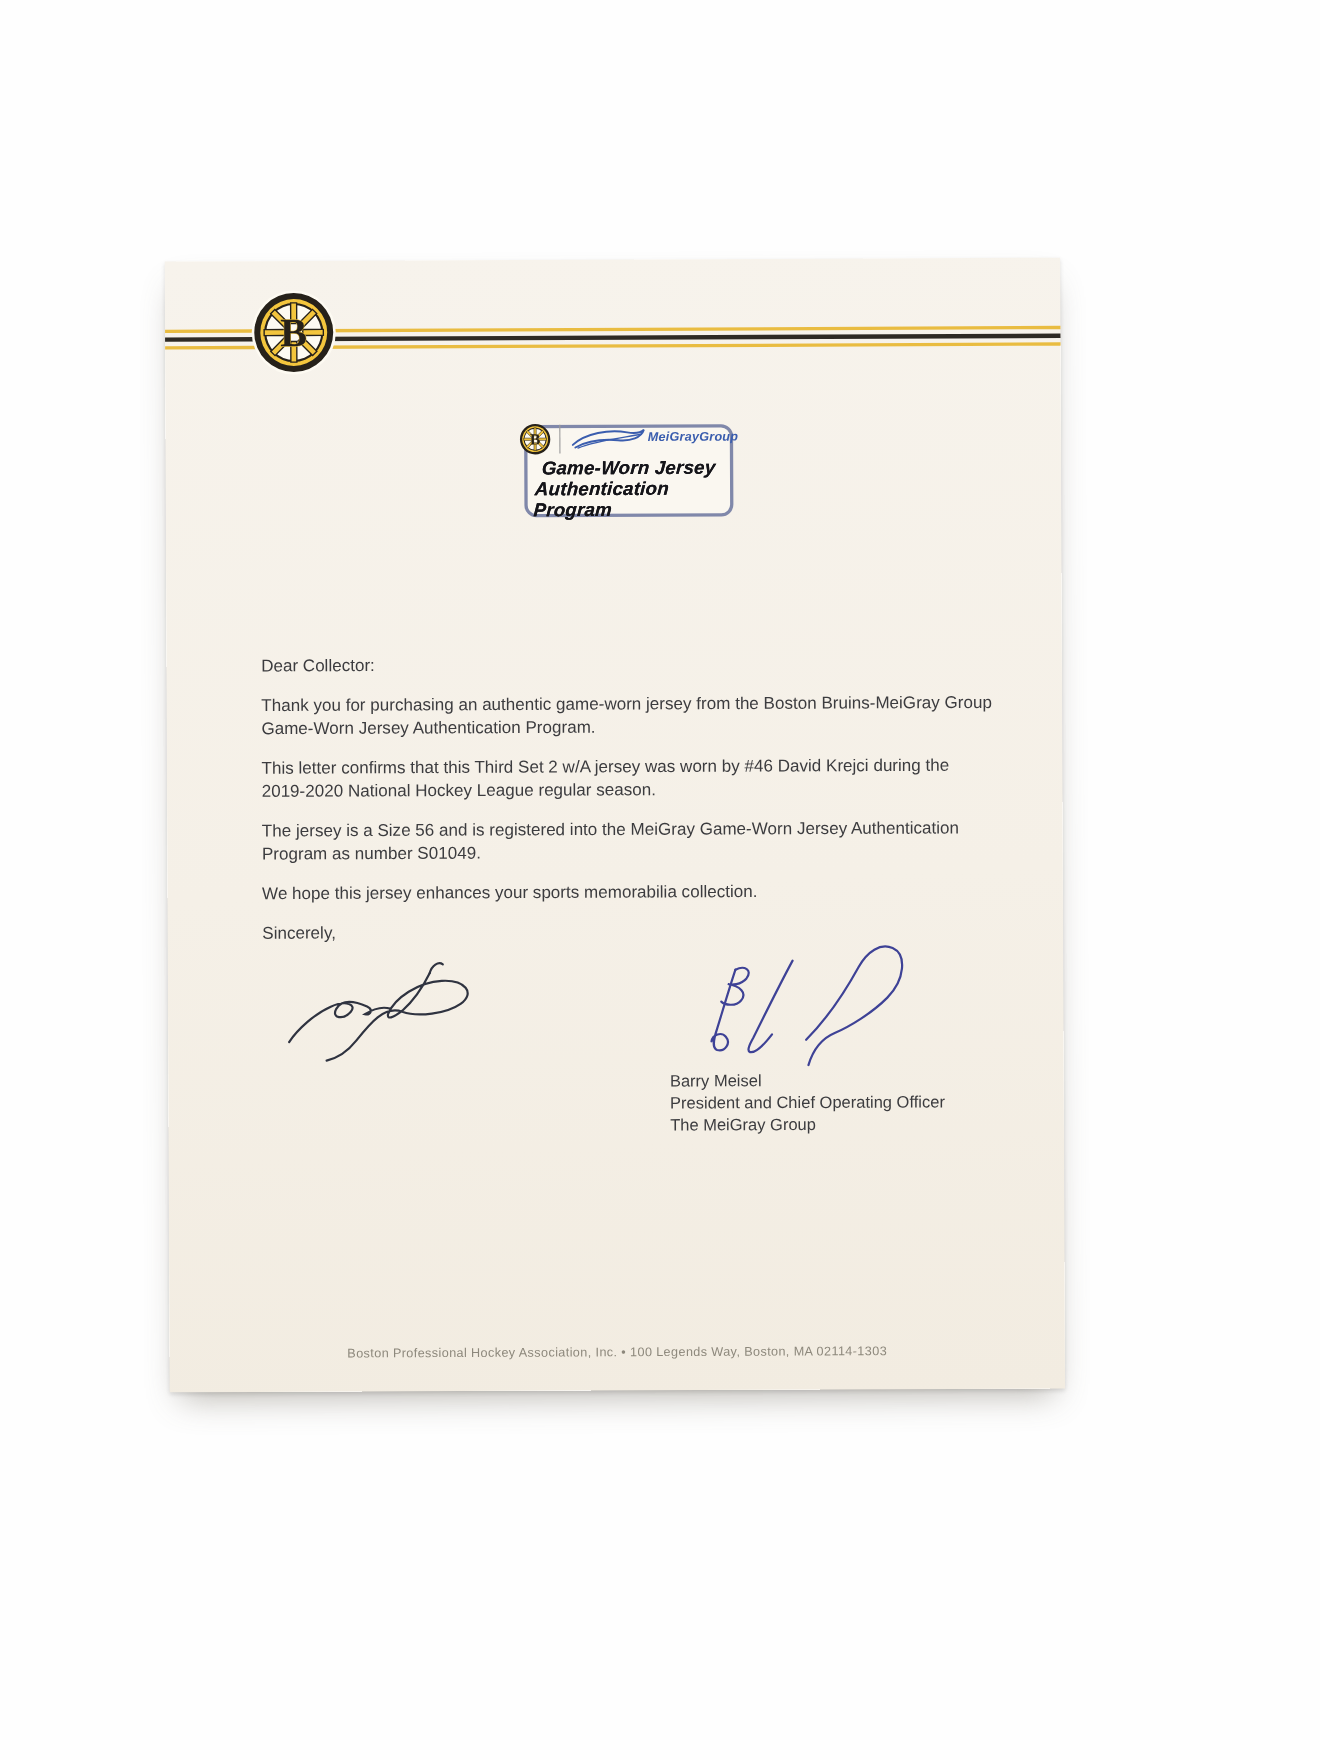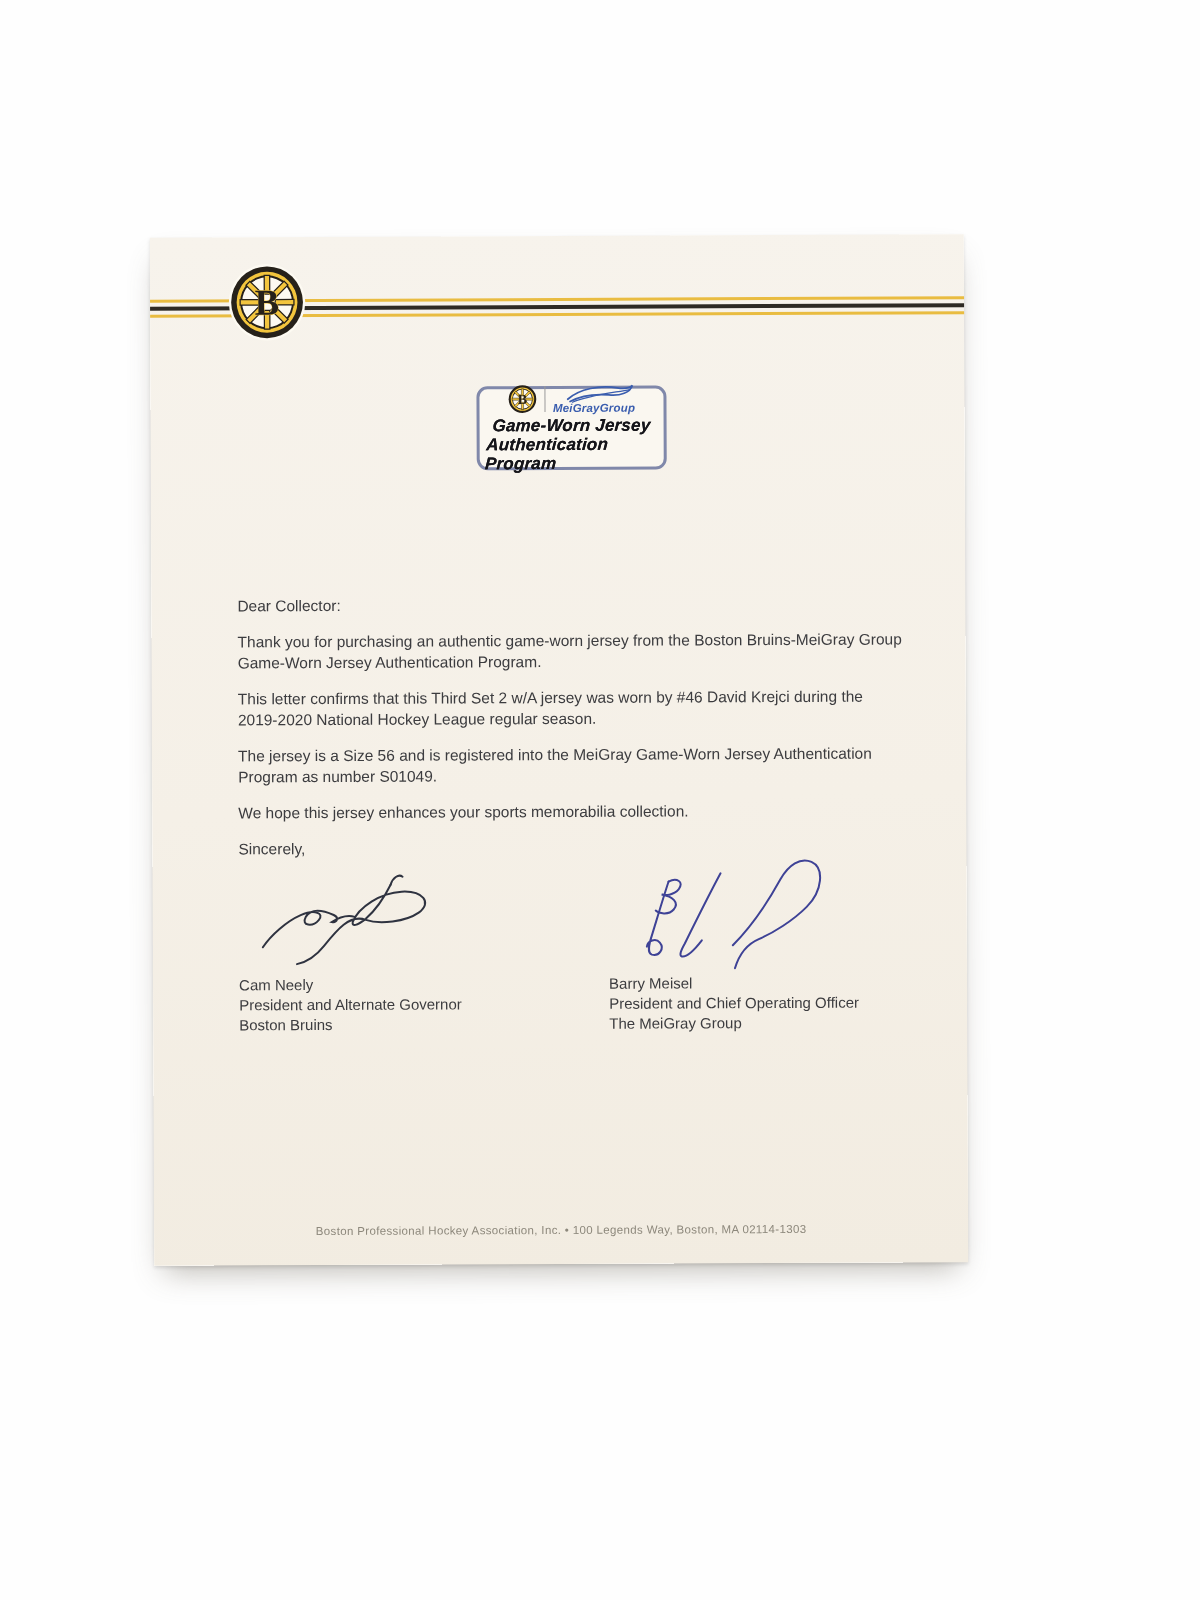--- a/index.html
+++ b/index.html
@@ -34,21 +34,21 @@
     background:#faf7f0;
     border:3px solid #8088aa;
     border-radius:11px;
     box-sizing:border-box;
     display:flex;flex-direction:column;align-items:center;justify-content:center;
     padding:4px 6px;
   }
   .badge-top{display:flex;align-items:center;justify-content:center;gap:7px;margin-bottom:2px;}
   .badge-bruins{width:30px;height:30px;}
   .badge-divider{width:1px;height:26px;background:#9a9a9a;}
-  .badge-meigray{display:flex;flex-direction:column;align-items:flex-end;}
+  .badge-meigray{display:flex;flex-direction:row;align-items:center;}
   .badge-meigray-name{
     color:#3a5dae;font-weight:bold;font-size:11.5px;font-style:italic;
     letter-spacing:0.2px;margin-top:-2px;
   }
   .badge-script{
     font-weight:bold;font-style:italic;color:#15151a;
     font-size:17px;line-height:19px;letter-spacing:0.2px;
     transform:skewX(-4deg);
     text-shadow:0 0 .4px #15151a;
   }
@@ -154,25 +154,20 @@
     <path d="M142,22 C144,15 150,11 154,14" fill="none" stroke="#2f3340" stroke-width="2" stroke-linecap="round"></path>
   </svg>
 
   <svg class="sig sig-barry" viewBox="0 0 250 130">
     <path d="M68,34 C62,52 56,72 51,88 C48,97 46,105 51,107 C58,109 64,101 59,95 C55,90 47,93 46,99" fill="none" stroke="#3e4296" stroke-width="2" stroke-linecap="round"></path>
     <path d="M68,34 C76,30 84,34 78,42 C73,48 64,48 61,47 C72,49 79,55 73,62 C68,68 58,66 55,63" fill="none" stroke="#3e4296" stroke-width="2" stroke-linecap="round"></path>
     <path d="M120,26 C108,48 94,76 84,96 C80,103 78,108 81,109 C86,110 94,102 101,93" fill="none" stroke="#3e4296" stroke-width="2" stroke-linecap="round"></path>
     <path d="M132,98 C152,78 170,50 180,32 C188,18 200,10 211,15 C224,21 222,44 206,60 C192,74 172,86 158,92 C146,97 138,108 134,121" fill="none" stroke="#3e4296" stroke-width="2" stroke-linecap="round"></path>
   </svg>
 
-  <div class="signer left">
-    <div>Cam Neely</div>
-    <div>President and Alternate Governor</div>
-    <div>Boston Bruins</div>
-  </div>
   <div class="signer right">
     <div>Barry Meisel</div>
     <div>President and Chief Operating Officer</div>
     <div>The MeiGray Group</div>
   </div>
 
   <div class="paper-footer">Boston Professional Hockey Association, Inc. • 100 Legends Way, Boston, MA 02114-1303</div>
 
 </div>
 

